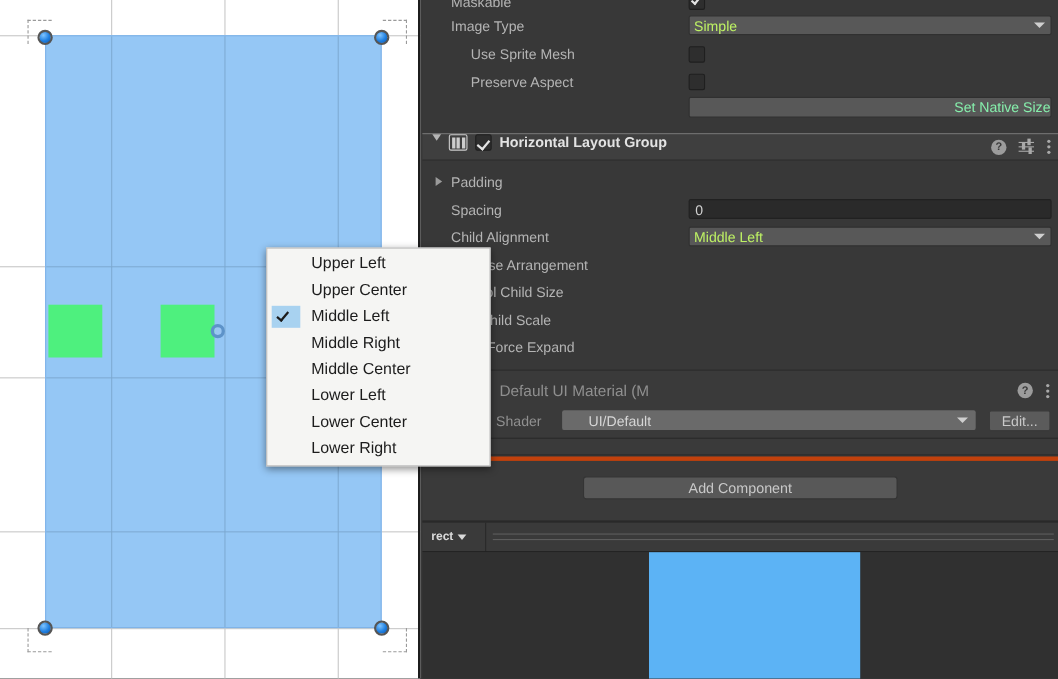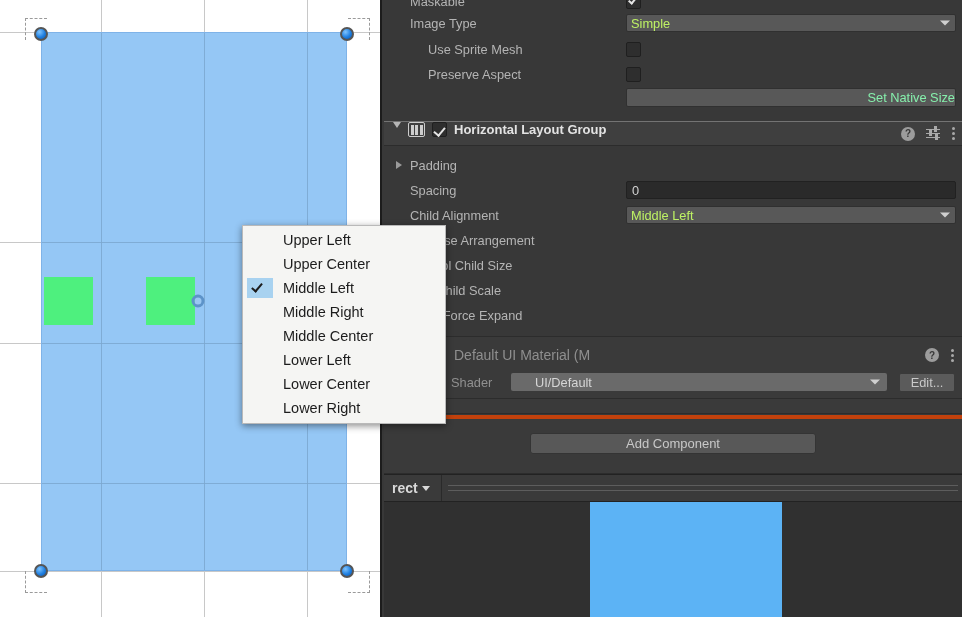--- a/index.html
+++ b/index.html
@@ -148,21 +148,21 @@
   }
 
   
   #preview-bar {
     position: absolute; left: 0; top: 474px; width: 578px; height: 28px;
     background: #3a3a3a; border-top: 1px solid #222; border-bottom: 1px solid #222;
     display: flex; align-items: center;
   }
   #rect-dropdown {
     width: 58px; height: 26px; display: flex; align-items: center; gap: 4px;
-    padding-left: 8px; color: #d9d9d9; font-size: 14px; font-weight: bold;
+    padding-left: 8px; color: #d9d9d9; font-size: 11px; font-weight: bold;
     border-right: 1px solid #2a2a2a;
   }
   #rect-dropdown .caret {
     width: 0; height: 0; border-left: 4.5px solid transparent; border-right: 4.5px solid transparent;
     border-top: 5px solid #d9d9d9;
   }
   #preview-slider { flex: 1; height: 26px; position: relative; margin-left: 6px; margin-right: 4px; }
   #preview-slider i { position: absolute; left: 0; right: 0; height: 1px; background: #5d5d5d; }
   #preview-slider i:nth-child(1) { top: 10px; }
   #preview-slider i:nth-child(2) { top: 15px; }

